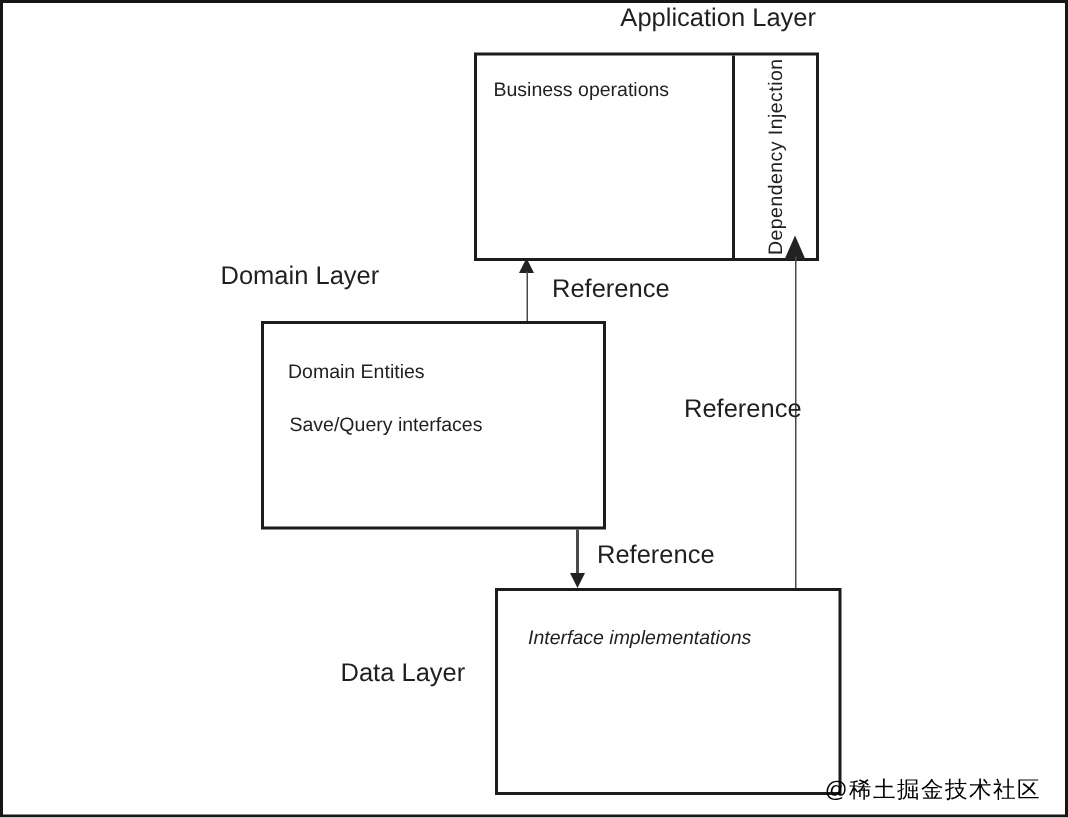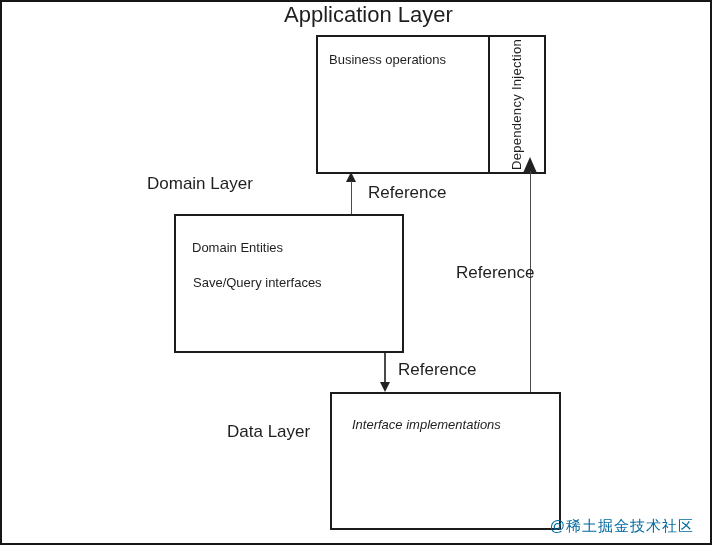--- a/index.html
+++ b/index.html
@@ -15,30 +15,30 @@
     height: 545px;
     background: #ffffff;
     border: 2px solid #161616;
     box-sizing: border-box;
     overflow: hidden;
   }
   .abs { position: absolute; }
 
   .diagram-title {
     left: 282px; top: 0px; width: 260px;
-    text-align: left;
-    font-size: 22px;
+    text-align: right;
+    font-size: 17px;
     white-space: nowrap;
   }
   .layer-label {
     font-size: 17px;
     white-space: nowrap;
   }
   .label-domain { left: 145px; top: 172px; }
-  .label-data   { left: 225px; top: 420px; }
+  .label-data   { left: 225px; top: 437px; }
 
   .box {
     background: #ffffff;
     border: 2px solid #1c1c1c;
     box-sizing: border-box;
     text-align: right;
   }
   .box-application { left: 314px; top: 33px;  width: 230px; height: 139px; }
   .box-domain      { left: 172px; top: 212px; width: 230px; height: 139px; }
   .box-data        { left: 328px; top: 390px; width: 231px; height: 138px; }
@@ -94,21 +94,21 @@
     font-size: 17px;
     white-space: nowrap;
   }
   .ref-1 { left: 366px; top: 181px; }
   .ref-2 { left: 396px; top: 358px; }
   .ref-3 { left: 454px; top: 261px; }
 
   .watermark {
     right: 16px; top: 515px;
     font-size: 15px;
-    color: #0369a1;
+    color: #000000;
     letter-spacing: 1px;
     white-space: nowrap;
   }
   .above-box { z-index: 5; }
 </style>
 </head>
 <body>
 
 <div class="frame">
 

